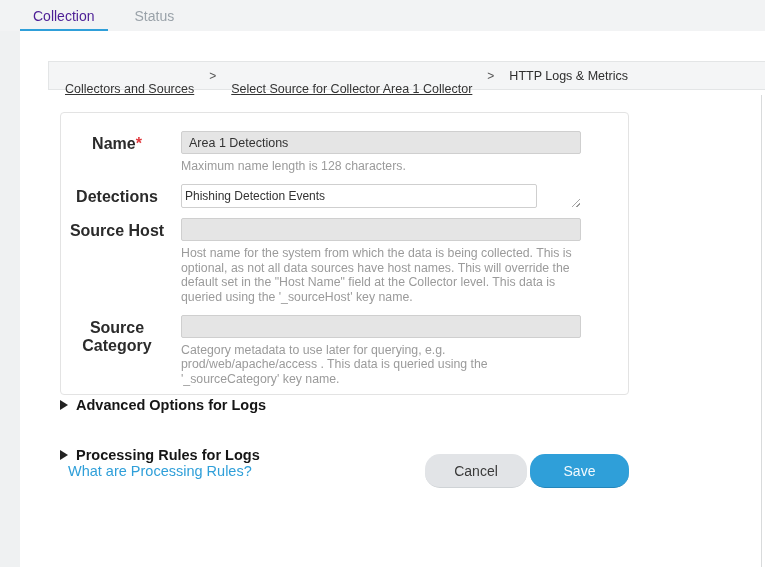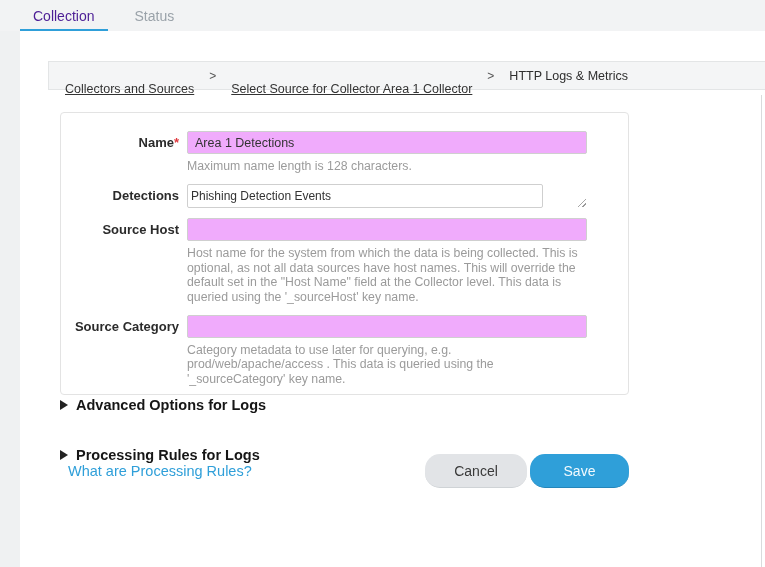--- a/index.html
+++ b/index.html
@@ -51,31 +51,31 @@
   .crumb-current { color:#2e2e2e; }
 
   
   .card {
     position:absolute; left:40px; top:81px; width:569px;
     background:#fff; border:1px solid #e3e3e3; border-radius:4px;
     padding:18px 0 8px 0;
   }
   .row { display:flex; }
   .lbl {
-    width:120px; text-align:right; padding-right:8px; padding-top:4px;
-    font-size:13px; font-weight:600; color:#2b2b2b;margin-left:6px;
+    width:120px; text-align:center; padding-right:8px; padding-top:4px;
+    font-size:16px; font-weight:600; color:#2b2b2b;
   }
   .req { color:#e0393e; }
   .field { width:400px; }
   .txt-input {
     width:400px; height:23px;
     border:1px solid #cfcfcf; border-radius:2px;
     padding:2px 7px; font-size:12.5px; color:#333;
     font-family:"Liberation Sans","DejaVu Sans",sans-serif;
-    background:#f0abfc; outline:none;
+    background:#e5e5e5; outline:none;
   }
   .txt-area {
     width:356px; height:24px;
     border:1px solid #cfcfcf; border-radius:2px;
     padding:4px 3px; font-size:12px; color:#333;
     font-family:"Liberation Sans","DejaVu Sans",sans-serif;
     resize:none; outline:none; overflow:hidden; display:block;
   }
   .resize-grip {
     position:absolute; width:9px; height:9px; right:1px; margin-top:-10px;

